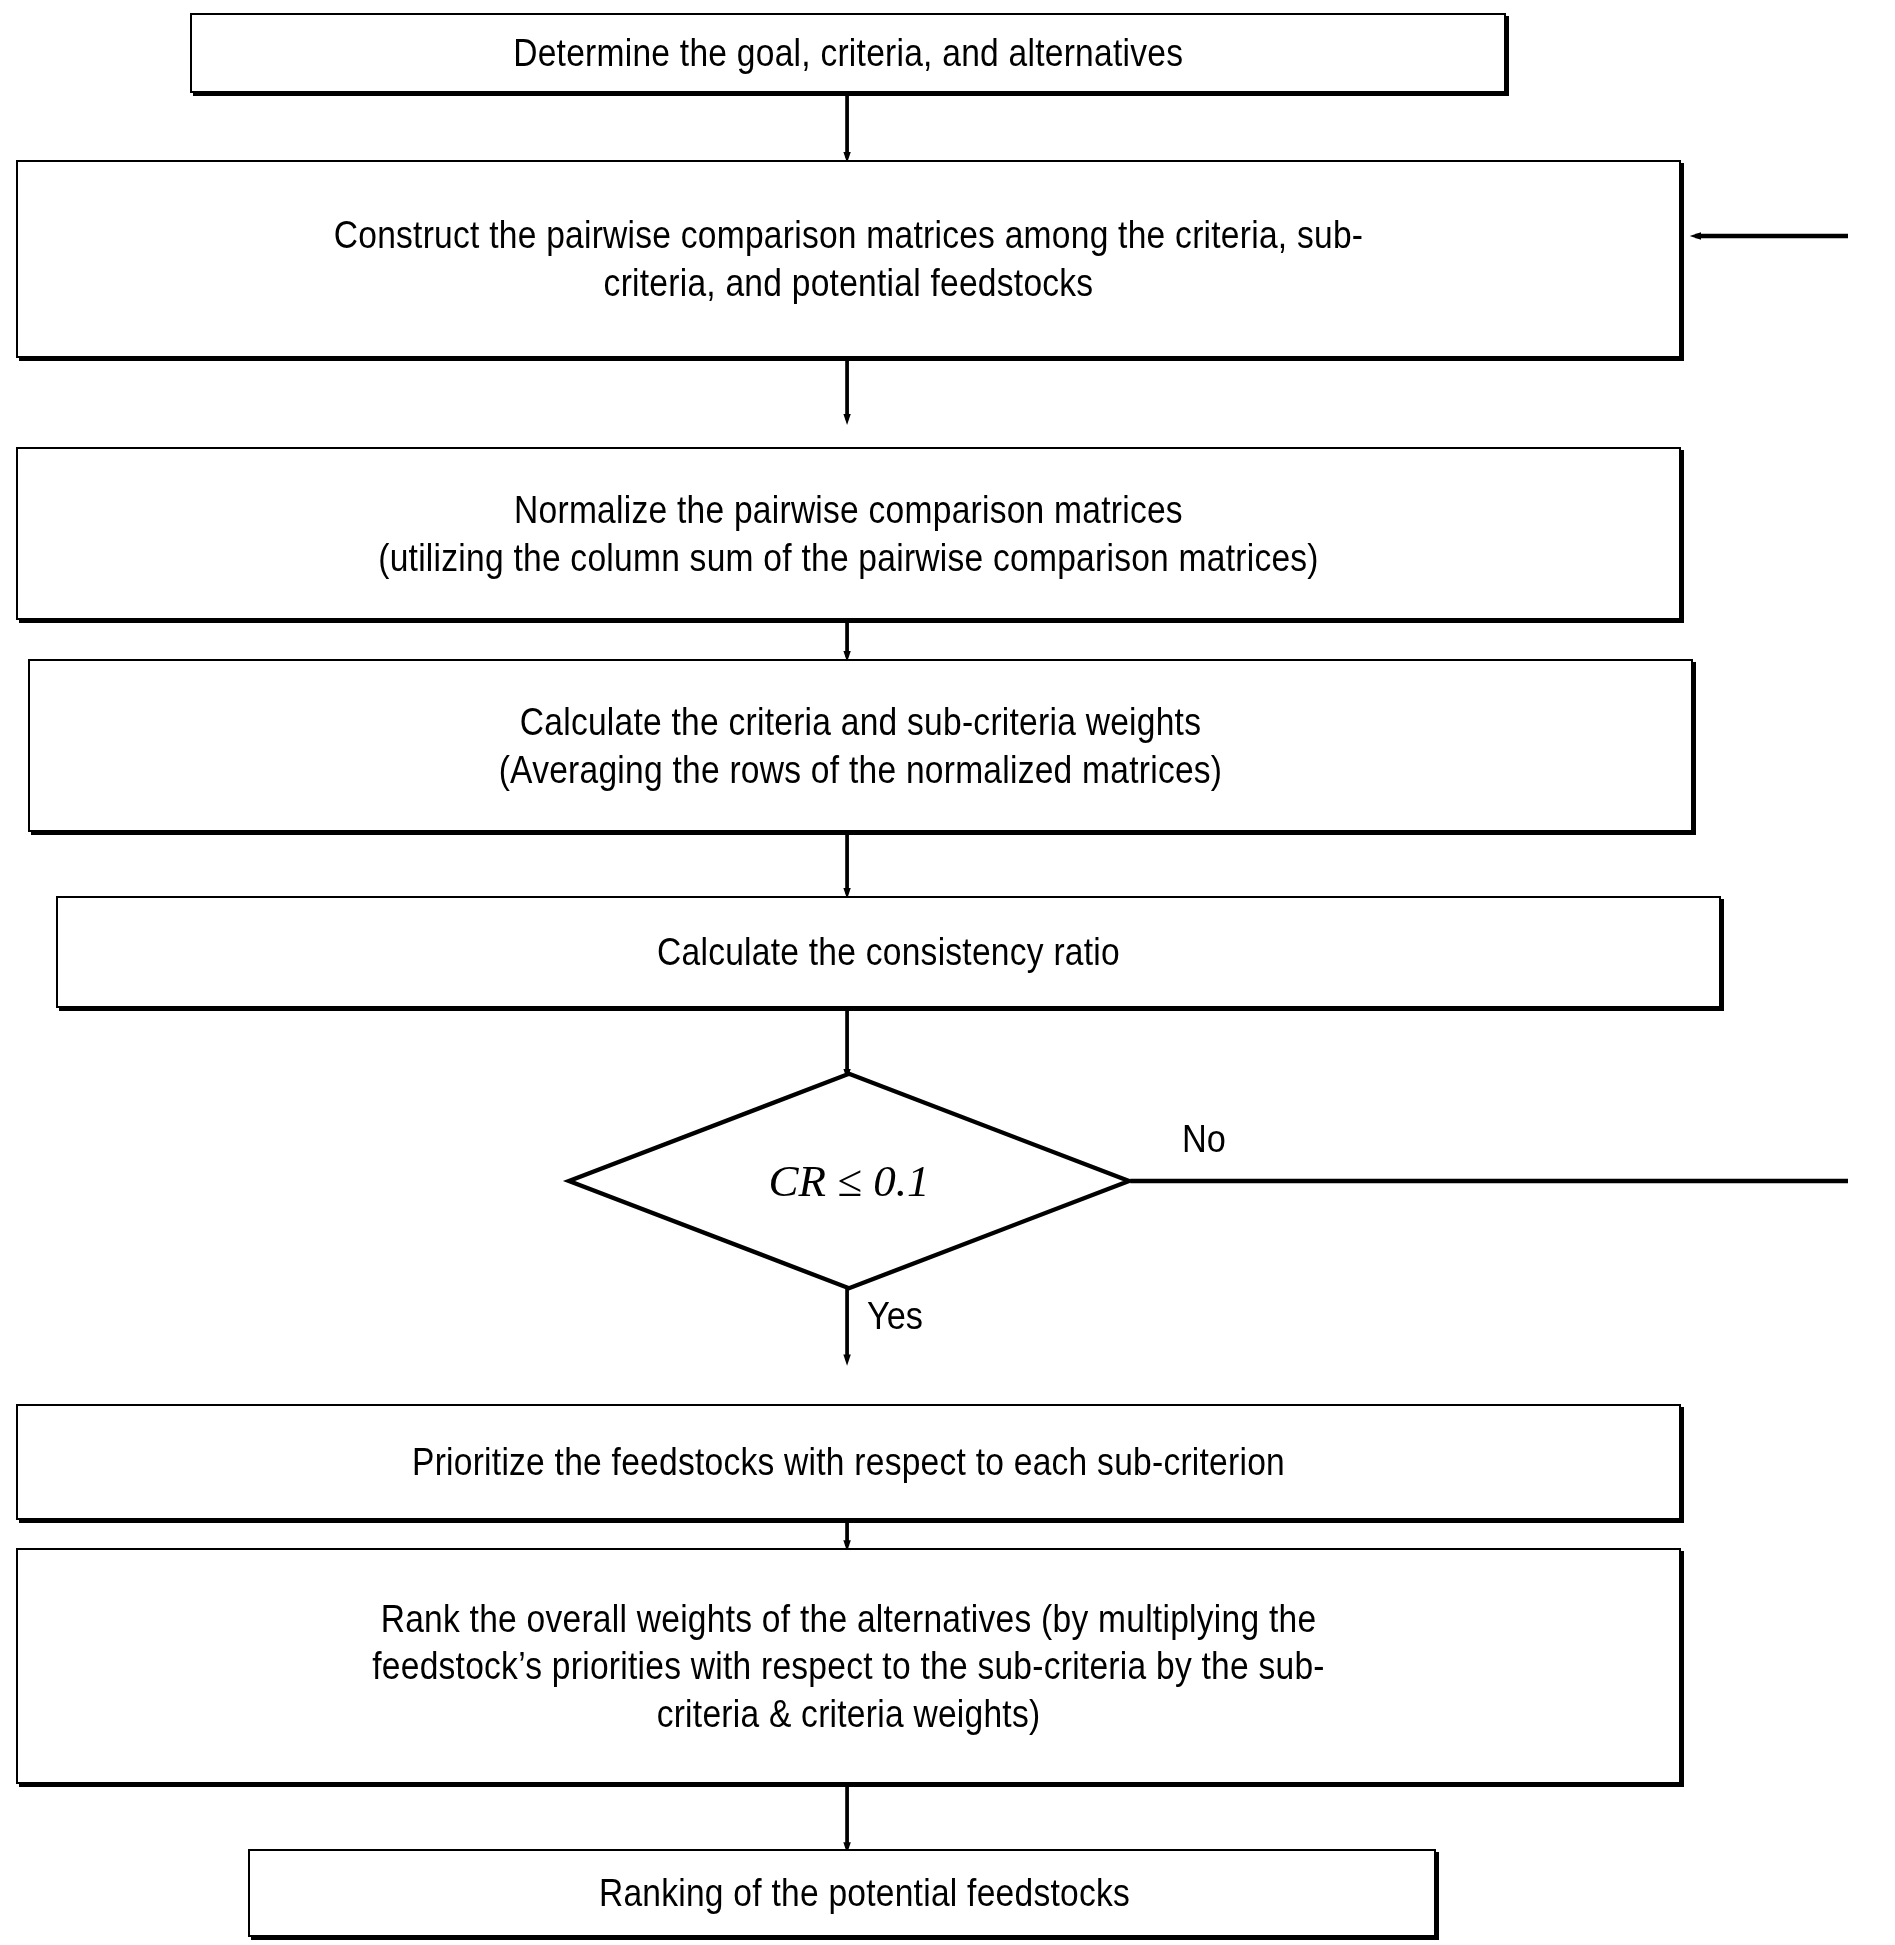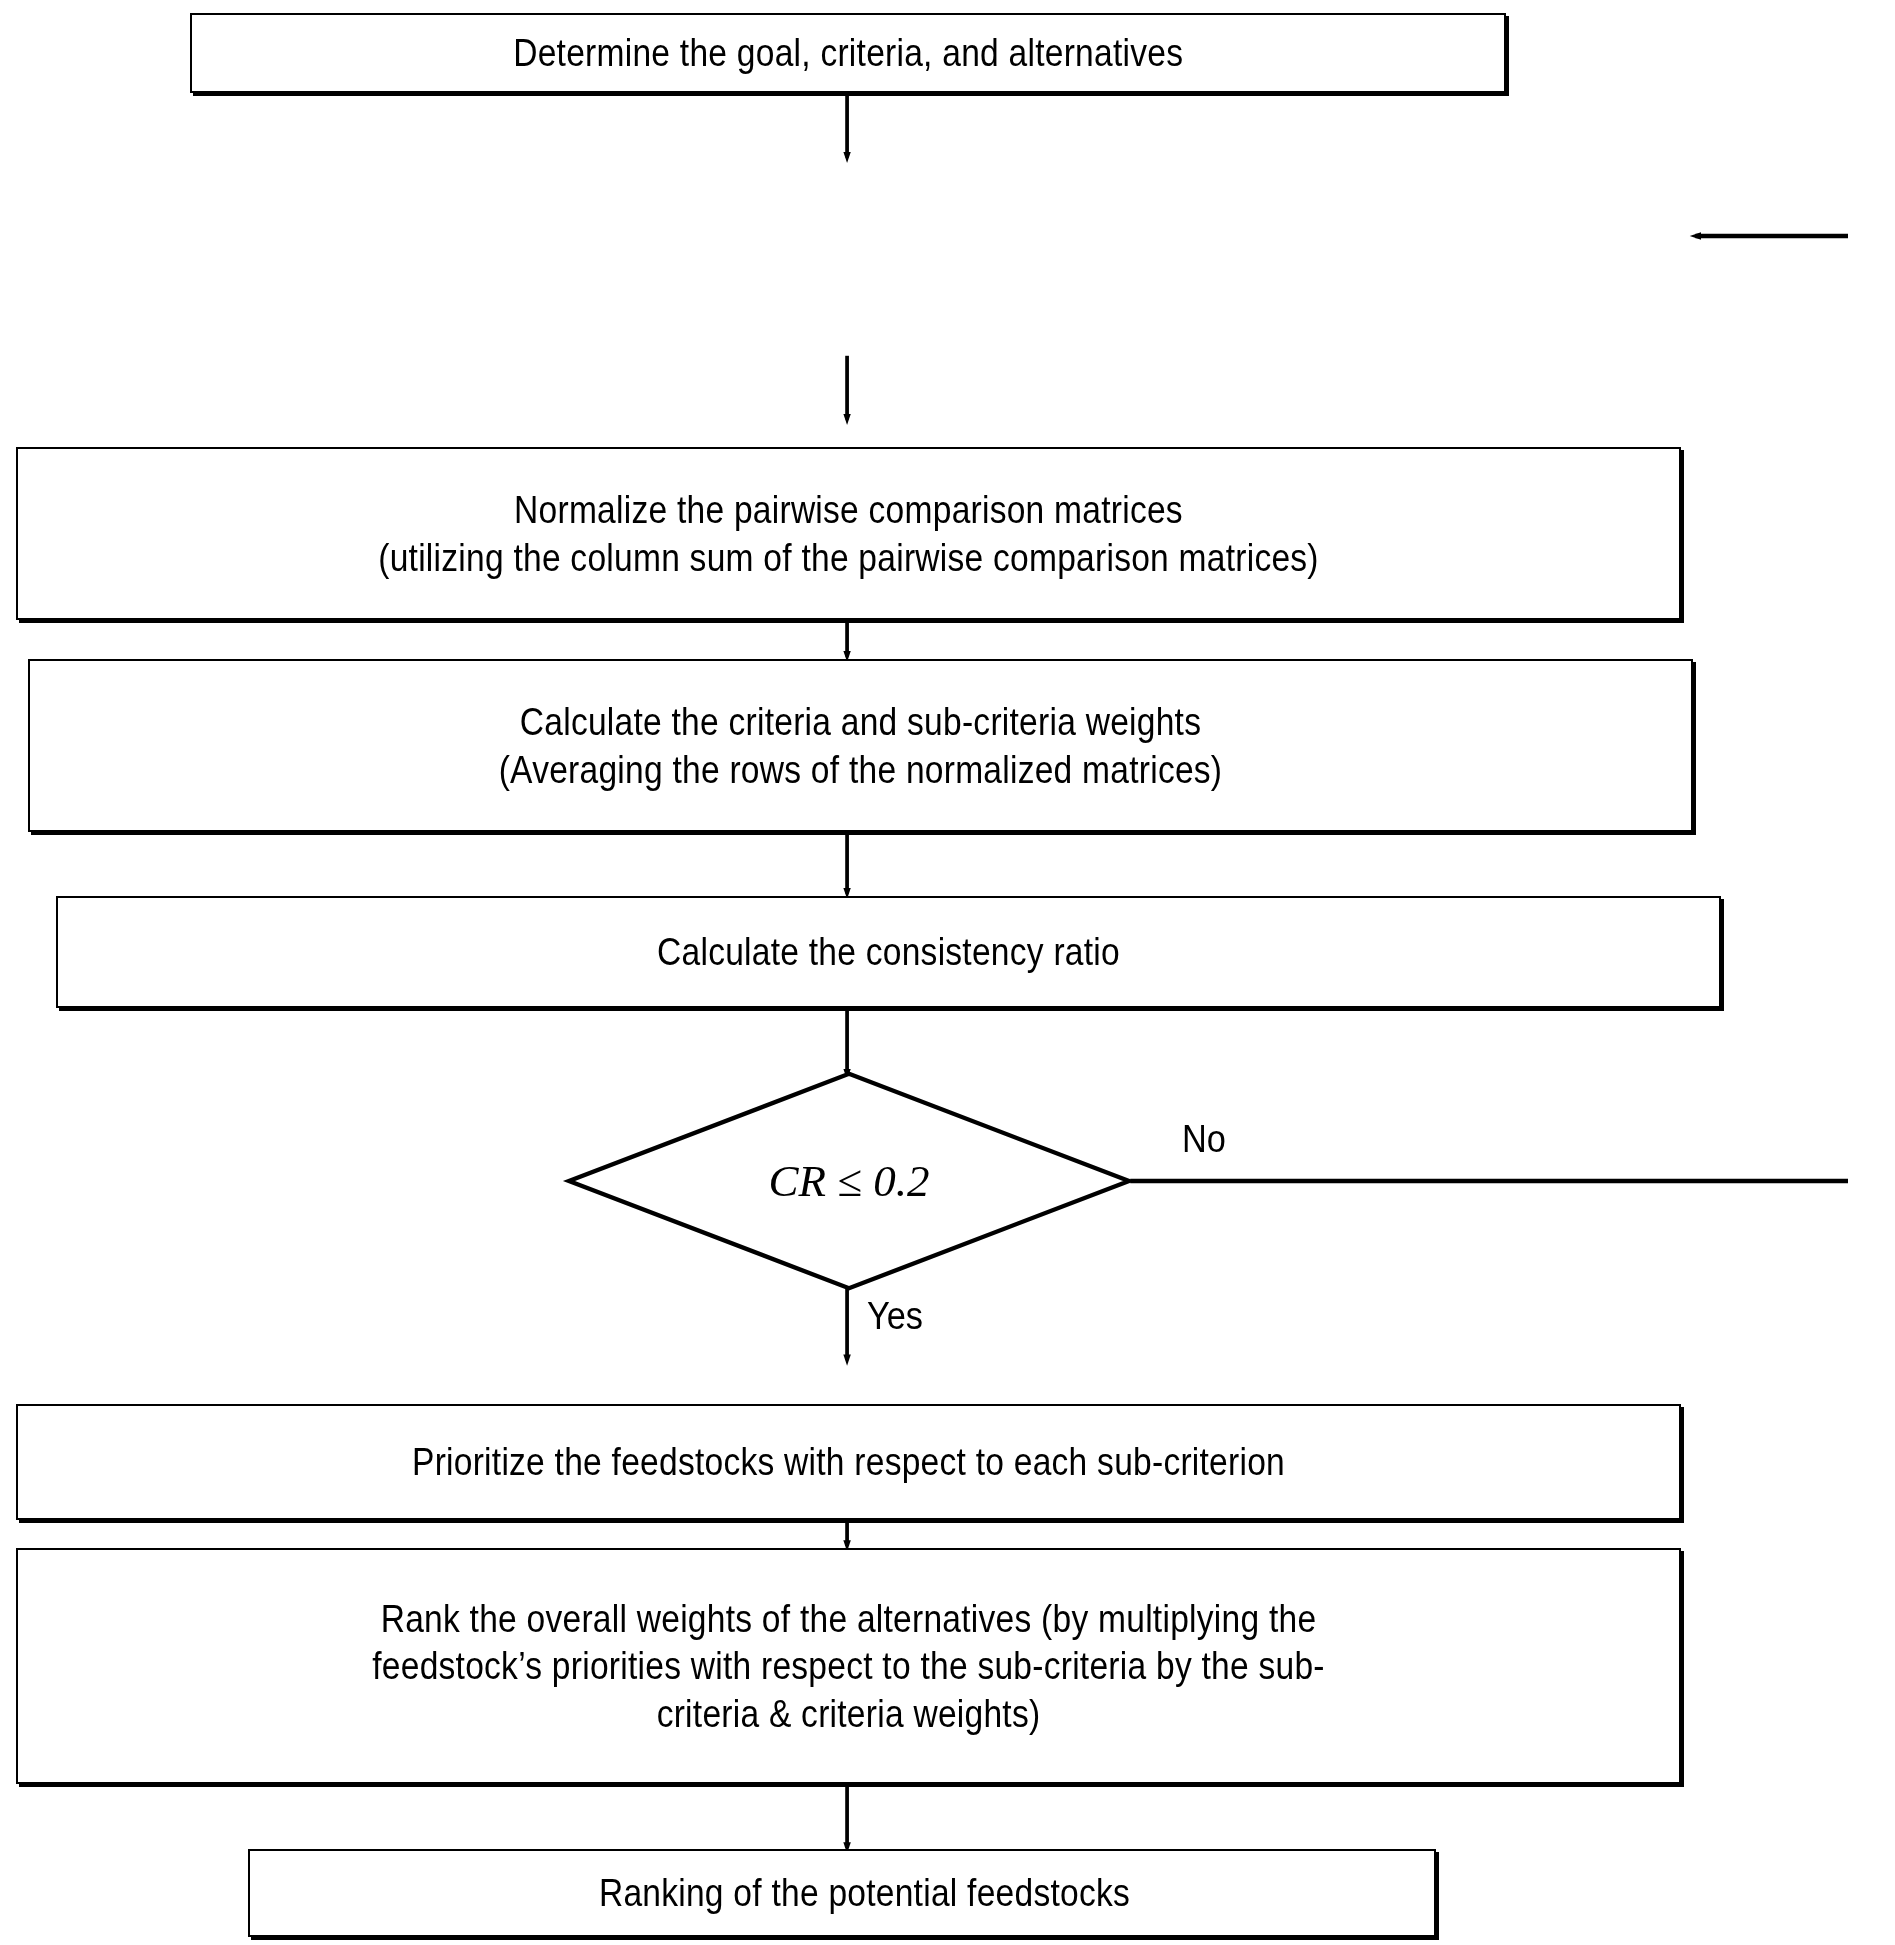--- a/index.html
+++ b/index.html
@@ -115,40 +115,44 @@
 
     <line x1="1358" y1="2862" x2="1358" y2="2962" stroke="#000000" stroke-width="6" marker-end="url(#ah)"></line>
 
     <path d="M1812,1893 L2995,1893 L2995,378 L2718,378" fill="none" stroke="#000000" stroke-width="7" marker-end="url(#ah)"></path>
   </svg>
 
   <div class="node" style="left:190px; top:12.5px; width:1316px; height:80px;">
     <span class="txt">Determine  the goal, criteria, and alternatives</span>
   </div>
 
+  <div class="node wide" style="left:15.6px; top:160px; width:1665px; height:198px;">
+    <span class="txt">Construct  the pairwise  comparison  matrices among  the criteria, sub-
+criteria, and potential  feedstocks</span>
+  </div>
 
   <div class="node wide" style="left:15.6px; top:447px; width:1665px; height:173px;">
     <span class="txt">Normalize  the pairwise  comparison  matrices
 (utilizing  the column  sum  of the pairwise  comparison  matrices)</span>
   </div>
 
   <div class="node wide" style="left:28px; top:659px; width:1665px; height:173px;">
     <span class="txt">Calculate  the criteria and sub-criteria weights
 (Averaging  the rows of the normalized  matrices)</span>
   </div>
 
   <div class="node wide" style="left:15.6px; top:896px; width:1665px; height:112px;margin-left:40px;">
     <span class="txt">Calculate  the consistency  ratio</span>
   </div>
 
   <div class="diamond-wrap" style="left:565px; top:1070px; width:568px; height:222px;">
     <svg width="568" height="222" viewBox="0 0 910 356" xmlns="http://www.w3.org/2000/svg">
       <polygon points="455,6 904,178 455,350 6,178" fill="#ffffff" stroke="#000000" stroke-width="7"></polygon>
     </svg>
-    <div class="diamond-label">CR ≤ 0.2</div>
+    <div class="diamond-label">CR ≤ 0.1</div>
   </div>
 
   <span class="edge-label" style="left:1182px; top:1117px;">No</span>
   <span class="edge-label" style="left:867px; top:1294px;">Yes</span>
 
   <div class="node wide" style="left:15.6px; top:1364px; width:1665px; height:116px;margin-top:40px;">
     <span class="txt">Prioritize  the feedstocks  with  respect  to each sub-criterion</span>
   </div>
 
   <div class="node wide" style="left:15.6px; top:1548px; width:1665px; height:236px;">

